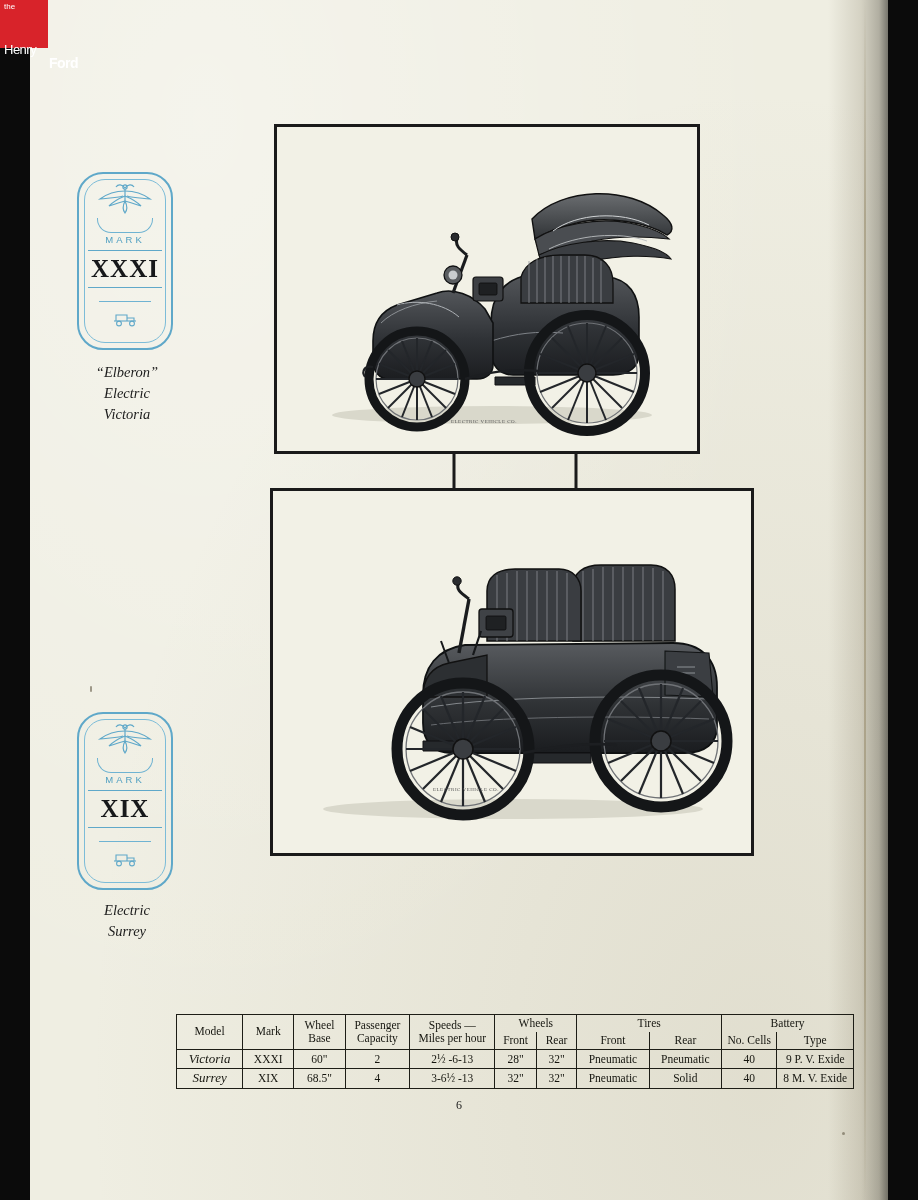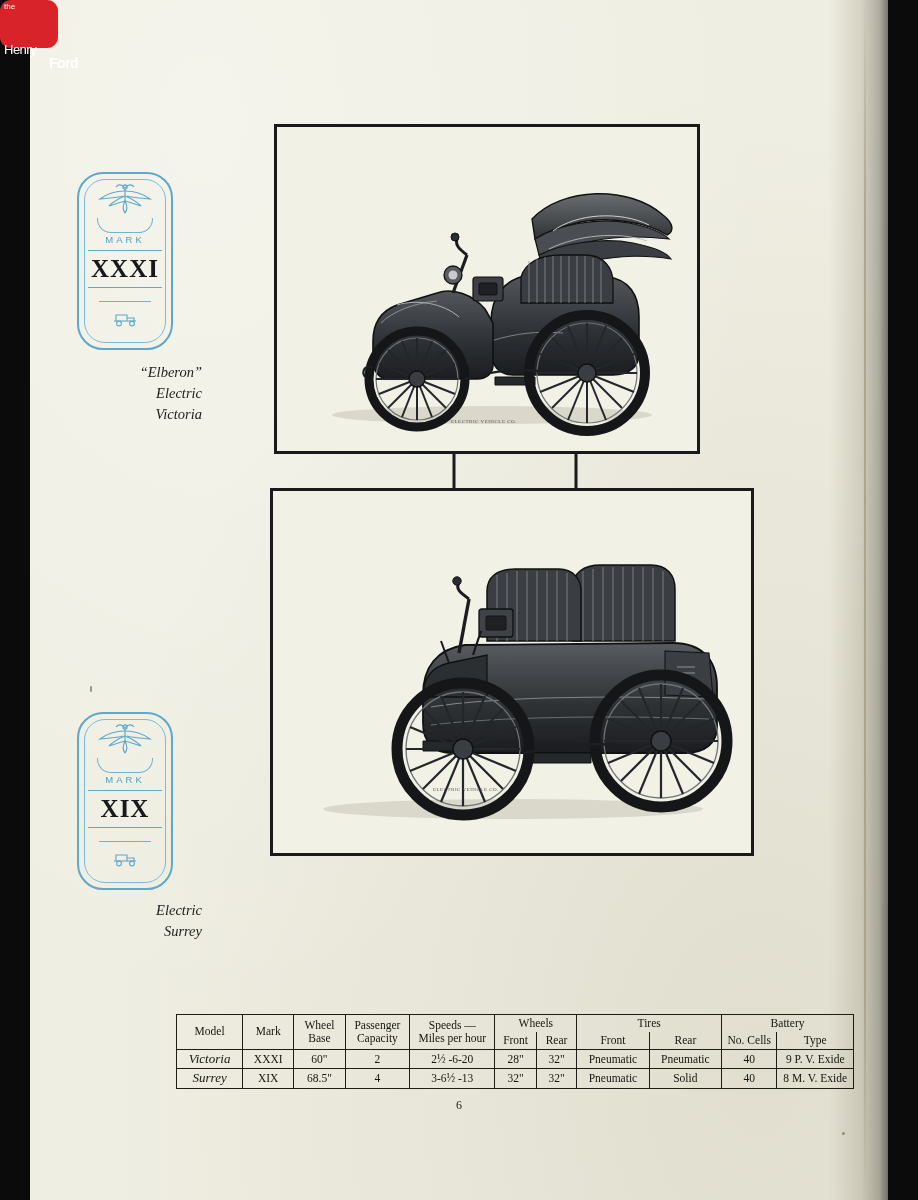--- a/index.html
+++ b/index.html
@@ -55,30 +55,29 @@
     width: 3px; height: 3px;
     background: rgba(90,80,60,0.55);
     border-radius: 50%;
   }
 
   
   .thf-logo {
     position: absolute;
     left: 0px;
     top: 0px;
-    width: 58px;
+    width: 48px;
     height: 48px;
     background: #d8232a;
     color: #ffffff;
     font-family: "Liberation Sans", sans-serif;
     line-height: 1.02;
     padding: 3px 4px;
     box-sizing: border-box;
     z-index: 20;
-    border-radius: 11px;
   }
   .thf-logo .t1 { font-size: 8px; display:block; }
   .thf-logo .t2 { font-size: 13px; font-weight: normal; display:block; letter-spacing: -0.5px; margin-top: 32px;}
   .thf-logo .t3 { font-size: 14px; font-weight: bold; display:block; letter-spacing: -0.5px; padding-left: 45px;}
 
   
   .badge {
     position: absolute;
     width: 96px;
     height: 178px;
@@ -152,21 +151,21 @@
   .badge .divider {
     position: absolute;
     left: 20px; right: 20px;
     bottom: 46px;
     border-top: 1.5px solid #6fb3d2;
   }
 
   .caption {
     position: absolute;
     width: 150px;
-    text-align: right;
+    text-align: center;
     font-family: "Liberation Serif", serif;
     font-style: italic;
     font-size: 14.5px;
     color: #1c1c1c;
     line-height: 1.45;
   }
 
   
   .plate {
     position: absolute;
@@ -573,21 +572,21 @@
           <td class="nb-top" style="width:58px;">No. Cells</td>
           <td class="nb-top" style="width:86px;">Type</td>
         </tr>
       </thead>
       <tbody>
         <tr>
           <td class="model-cell">Victoria</td>
           <td>XXXI</td>
           <td>60"</td>
           <td>2</td>
-          <td>2½ -6-20</td>
+          <td>2½ -6-13</td>
           <td>28"</td>
           <td>32"</td>
           <td>Pneumatic</td>
           <td>Pneumatic</td>
           <td>40</td>
           <td>9 P. V. Exide</td>
         </tr>
         <tr>
           <td class="model-cell">Surrey</td>
           <td>XIX</td>

